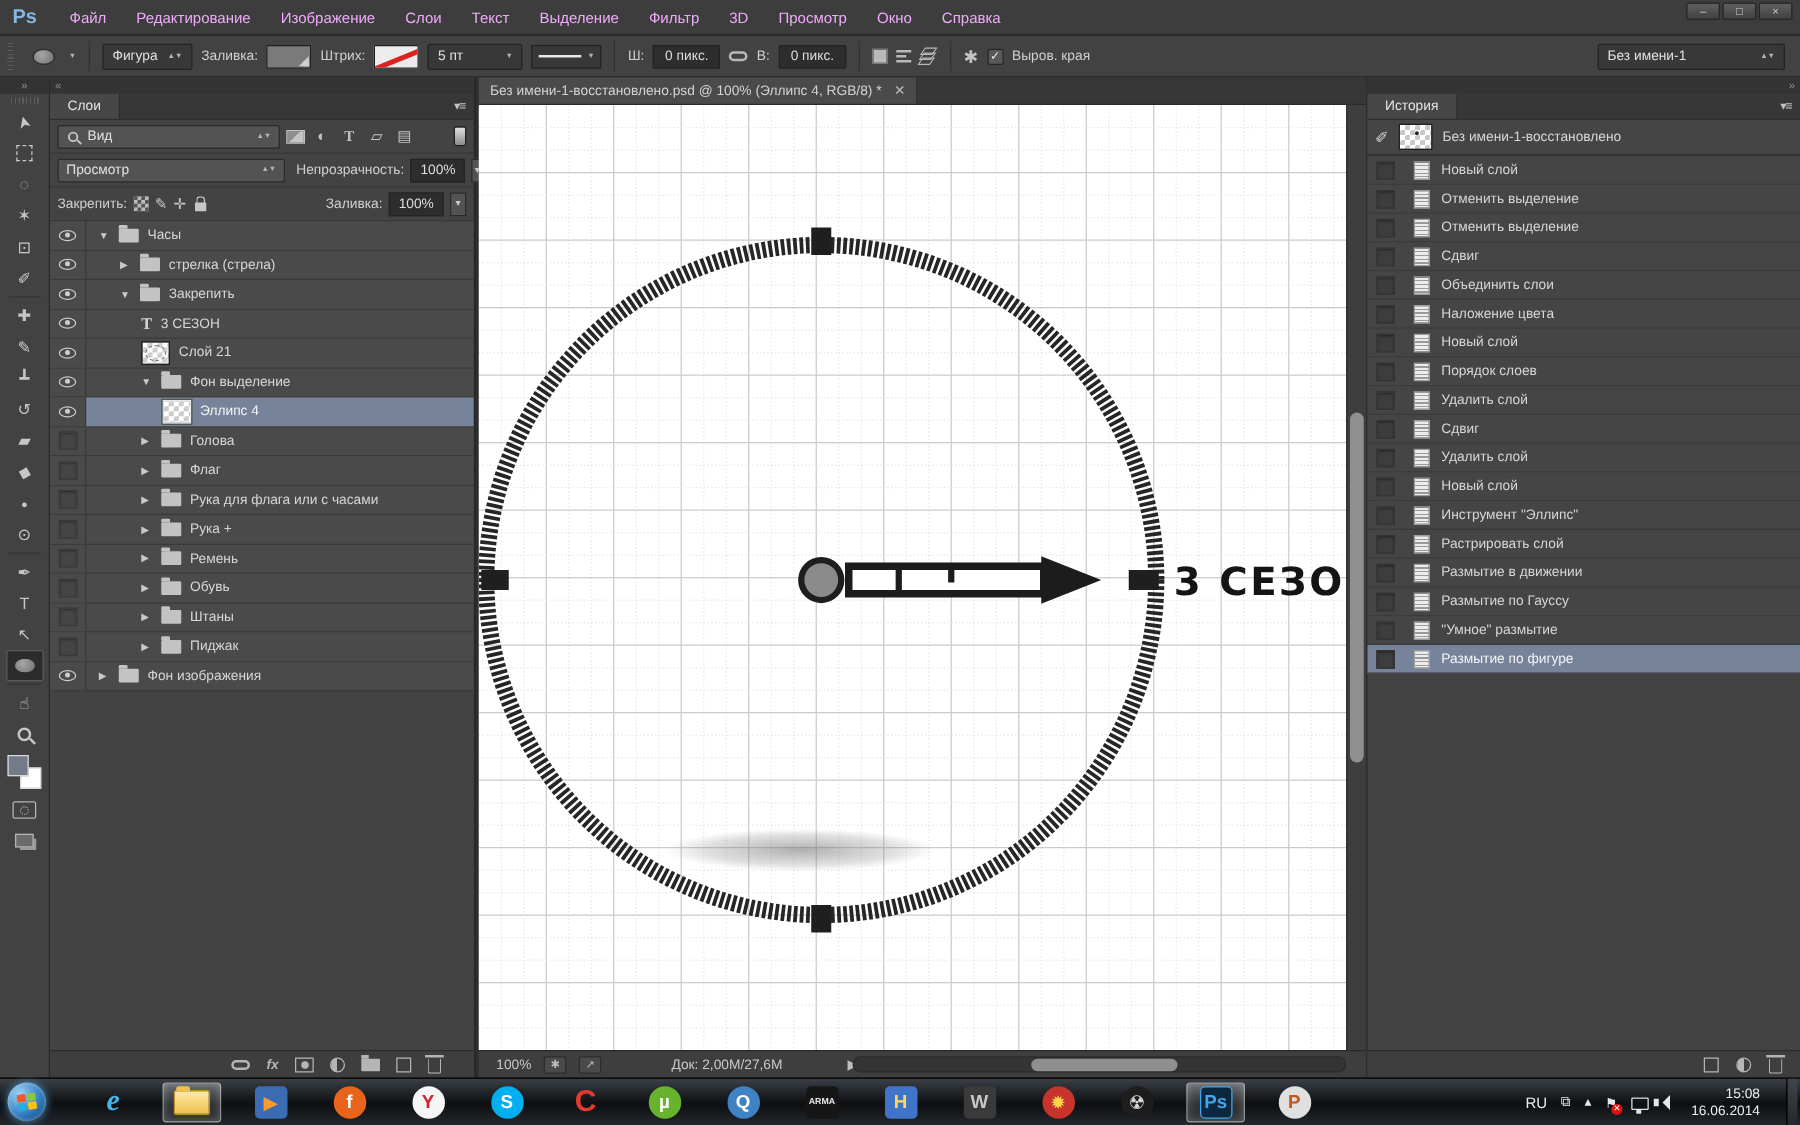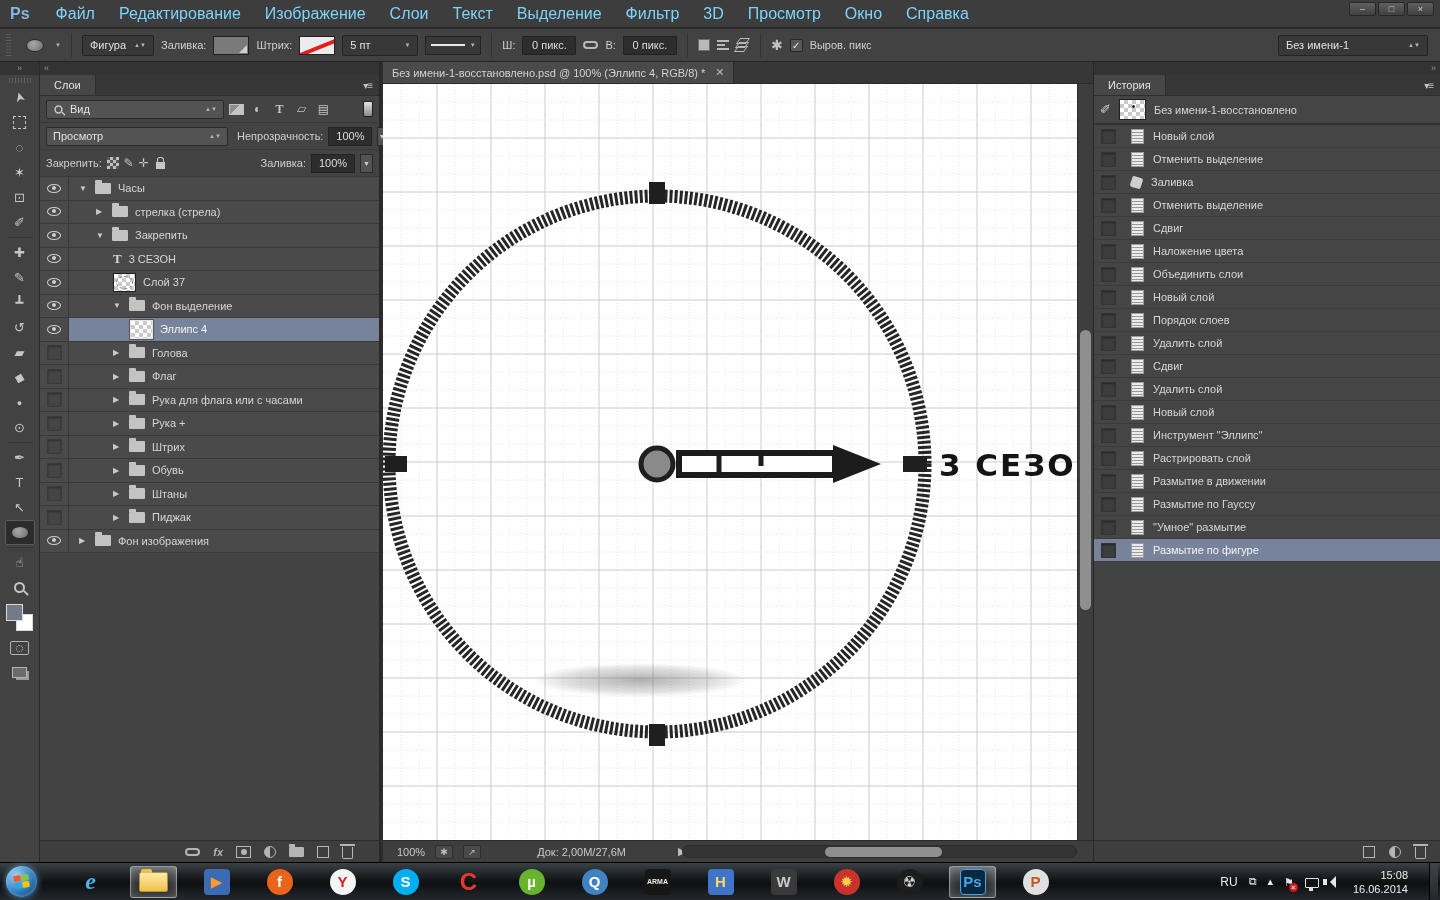--- a/index.html
+++ b/index.html
@@ -3,21 +3,21 @@
 <meta charset="utf-8">
 <style>
   *{box-sizing:border-box;margin:0;padding:0;user-select:none}
   html,body{width:1440px;height:900px;overflow:hidden}
   body{position:relative;background:#2d2d2d;font-family:"Liberation Sans","DejaVu Sans",sans-serif;font-size:11px;color:#d6d6d6}
 
   
   #menubar{position:absolute;left:0;top:0;width:1440px;height:28px;background:#3d3d3d;border-bottom:1px solid #282828;display:flex;align-items:center}
   #ps-logo{color:#86b7e2;font-weight:bold;font-size:16px;margin:0 14px 0 10px;letter-spacing:0}
   #menu-items{display:flex;align-items:center;height:100%}
-  .menu-item{padding:0 12px;font-size:16px;color:#7dd3fc;height:100%;display:flex;align-items:center;cursor:default}
+  .menu-item{padding:0 12px;font-size:12px;color:#f0abfc;height:100%;display:flex;align-items:center;cursor:default}
   #win-controls{margin-left:auto;align-self:flex-start;margin-top:2px;margin-right:6px;display:flex;gap:2px}
   .win-btn{width:27px;height:14px;background:linear-gradient(#606060,#404040);border:1px solid #262626;color:#cfcfcf;font-size:9px;display:flex;align-items:center;justify-content:center;border-radius:2px}
 
   
   #optionsbar{position:absolute;left:0;top:29px;width:1440px;height:33px;background:#424242;border-bottom:1px solid #262626;display:flex;align-items:center;padding:0 6px;gap:7px}
   .grip{width:5px;height:22px;background:repeating-linear-gradient(#5a5a5a 0 1px,transparent 1px 3px);margin-right:4px}
   .ob-sep{width:1px;height:24px;background:#323232;margin:0 3px}
   .ob-label{color:#cfcfcf;white-space:nowrap}
   .ob-select{background:#383838;border:1px solid #232323;border-radius:2px;height:21px;display:flex;align-items:center;padding:0 7px;gap:8px;color:#e0e0e0}
   .spin{display:flex;flex-direction:column;font-size:6px;line-height:5px;color:#b5b5b5}
@@ -225,21 +225,21 @@
       <i style="width:12px"></i>
     </span>
   <span class="ico-stack">
       <i></i>
       <i></i>
       <i></i>
     </span>
   <span class="ob-sep"></span>
   <span class="gear">✱</span>
   <span class="checkbox">✓</span>
-  <span class="ob-label">Выров. пикс</span>
+  <span class="ob-label">Выров. края</span>
   <span class="ob-select" id="workspace-select">
       <span>Без имени-1</span>
       <span class="spin">▲▼</span>
     </span>
 </div>
 
 <div id="toolbar">
   <div class="panel-strip" style="text-align:center">»</div>
   <div class="tb-grip"></div>
   <div id="tools" style="display:flex;flex-direction:column;align-items:center">
@@ -396,21 +396,21 @@
           <span class="t-type">T</span>
           <span class="layer-label">3 СЕЗОН</span>
         </div>
       </div>
       <div class="layer-row">
         <div class="eye-cell">
           <span class="eye"></span>
         </div>
         <div class="layer-body" style="padding-left: 44px;">
           <span class="thumb checker circ"></span>
-          <span class="layer-label">Слой 37</span>
+          <span class="layer-label">Слой 21</span>
         </div>
       </div>
       <div class="layer-row">
         <div class="eye-cell">
           <span class="eye"></span>
         </div>
         <div class="layer-body" style="padding-left: 44px;">
           <span class="tri">▼</span>
           <span class="folder"></span>
           <span class="layer-label">Фон выделение</span>
@@ -465,21 +465,21 @@
           <span class="layer-label">Рука +</span>
         </div>
       </div>
       <div class="layer-row">
         <div class="eye-cell">
           <span class="eye-off"></span>
         </div>
         <div class="layer-body" style="padding-left: 44px;">
           <span class="tri">▶</span>
           <span class="folder"></span>
-          <span class="layer-label">Штрих</span>
+          <span class="layer-label">Ремень</span>
         </div>
       </div>
       <div class="layer-row">
         <div class="eye-cell">
           <span class="eye-off"></span>
         </div>
         <div class="layer-body" style="padding-left: 44px;">
           <span class="tri">▶</span>
           <span class="folder"></span>
           <span class="layer-label">Обувь</span>
@@ -688,42 +688,37 @@
         <span class="hicon hicon-doc"></span>
         <span>Новый слой</span>
       </div>
       <div class="hist-row">
         <span class="hist-check"></span>
         <span class="hicon hicon-doc"></span>
         <span>Отменить выделение</span>
       </div>
       <div class="hist-row">
         <span class="hist-check"></span>
-        <span class="hicon hicon-bucket"></span>
-        <span>Заливка</span>
-      </div>
-      <div class="hist-row">
-        <span class="hist-check"></span>
         <span class="hicon hicon-doc"></span>
         <span>Отменить выделение</span>
       </div>
       <div class="hist-row">
         <span class="hist-check"></span>
         <span class="hicon hicon-doc"></span>
         <span>Сдвиг</span>
       </div>
       <div class="hist-row">
         <span class="hist-check"></span>
         <span class="hicon hicon-doc"></span>
+        <span>Объединить слои</span>
+      </div>
+      <div class="hist-row">
+        <span class="hist-check"></span>
+        <span class="hicon hicon-doc"></span>
         <span>Наложение цвета</span>
-      </div>
-      <div class="hist-row">
-        <span class="hist-check"></span>
-        <span class="hicon hicon-doc"></span>
-        <span>Объединить слои</span>
       </div>
       <div class="hist-row">
         <span class="hist-check"></span>
         <span class="hicon hicon-doc"></span>
         <span>Новый слой</span>
       </div>
       <div class="hist-row">
         <span class="hist-check"></span>
         <span class="hicon hicon-doc"></span>
         <span>Порядок слоев</span>

